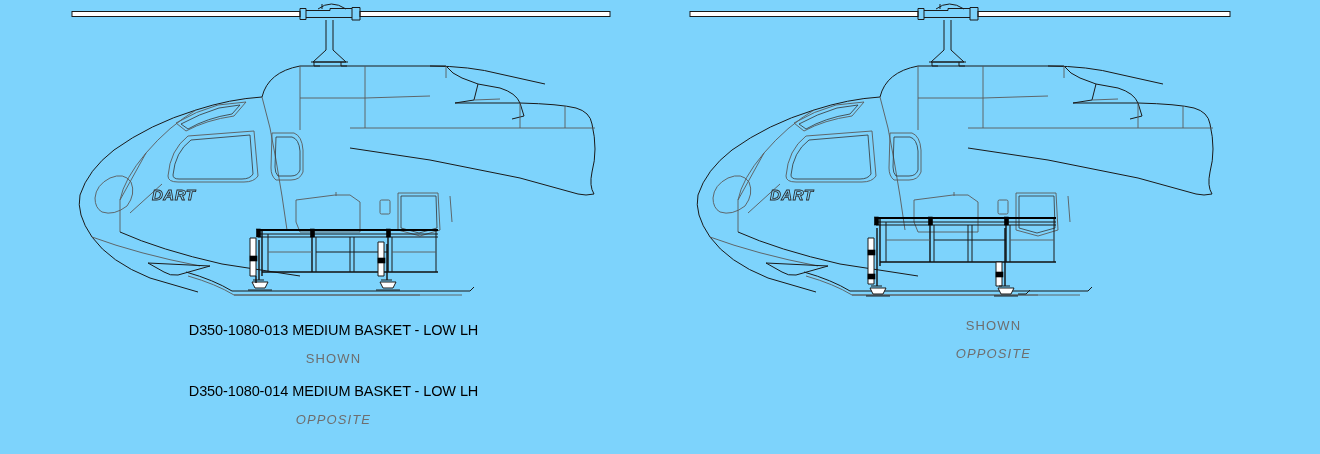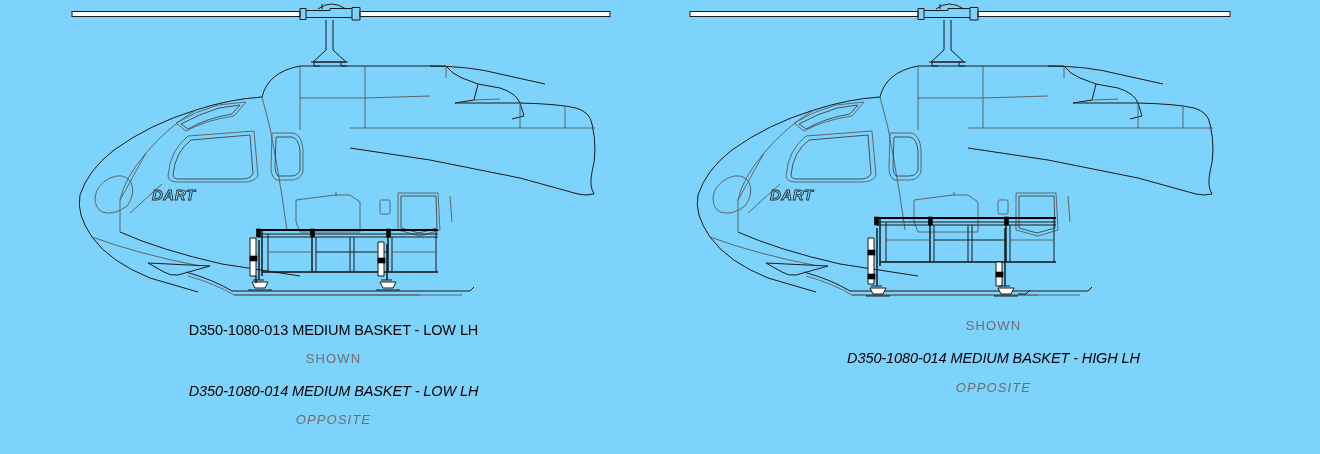--- a/index.html
+++ b/index.html
@@ -60,21 +60,21 @@
     line-height: 1;
   }
   .caption-note {
     font-size: 13px;
     color: #6e6e6e;
     letter-spacing: 1.1px;
     line-height: 1;
   }
   .cap-row-1 { margin-top: 18px; }
   .cap-row-2 { margin-top: 14px; }
-  .cap-row-3 { margin-top: 19px; font-style: italic; }
+  .cap-row-3 { margin-top: 19px; }
   .cap-row-4 { margin-top: 15px; font-style: italic; }
 
   
   .ln      { fill: none; stroke: #1a1a1a; stroke-width: 1; }
   .ln-soft { fill: none; stroke: #5a5a5a; stroke-width: 0.9; }
   .ln-thin { fill: none; stroke: #333333; stroke-width: 0.8; }
   .ln-hvy  { fill: none; stroke: #000000; stroke-width: 2.1; }
   .ln-med  { fill: none; stroke: #111111; stroke-width: 1.4; }
   .fill-w  { fill: #ffffff; stroke: #1a1a1a; stroke-width: 1; }
   .fill-k  { fill: #000000; stroke: #000000; stroke-width: 0.6; }
@@ -373,18 +373,17 @@
           <path class="ln" d="M334 296 L358 296"></path>
           <path class="ln" d="M358 294 L366 294 L370 290"></path>
         </g>
 
         <text class="logo-txt" x="110" y="200">DART</text>
       </svg>
     </div>
 
     <div class="caption-block">
       <span class="caption-line caption-note cap-row-2">SHOWN</span>
-      <span class="caption-line caption-part cap-row-3">D350-1080-014 MEDIUM BASKET - HIGH LH</span>
       <span class="caption-line caption-note cap-row-4">OPPOSITE</span>
     </div>
   </div>
 
 </div>
 
 </body></html>

